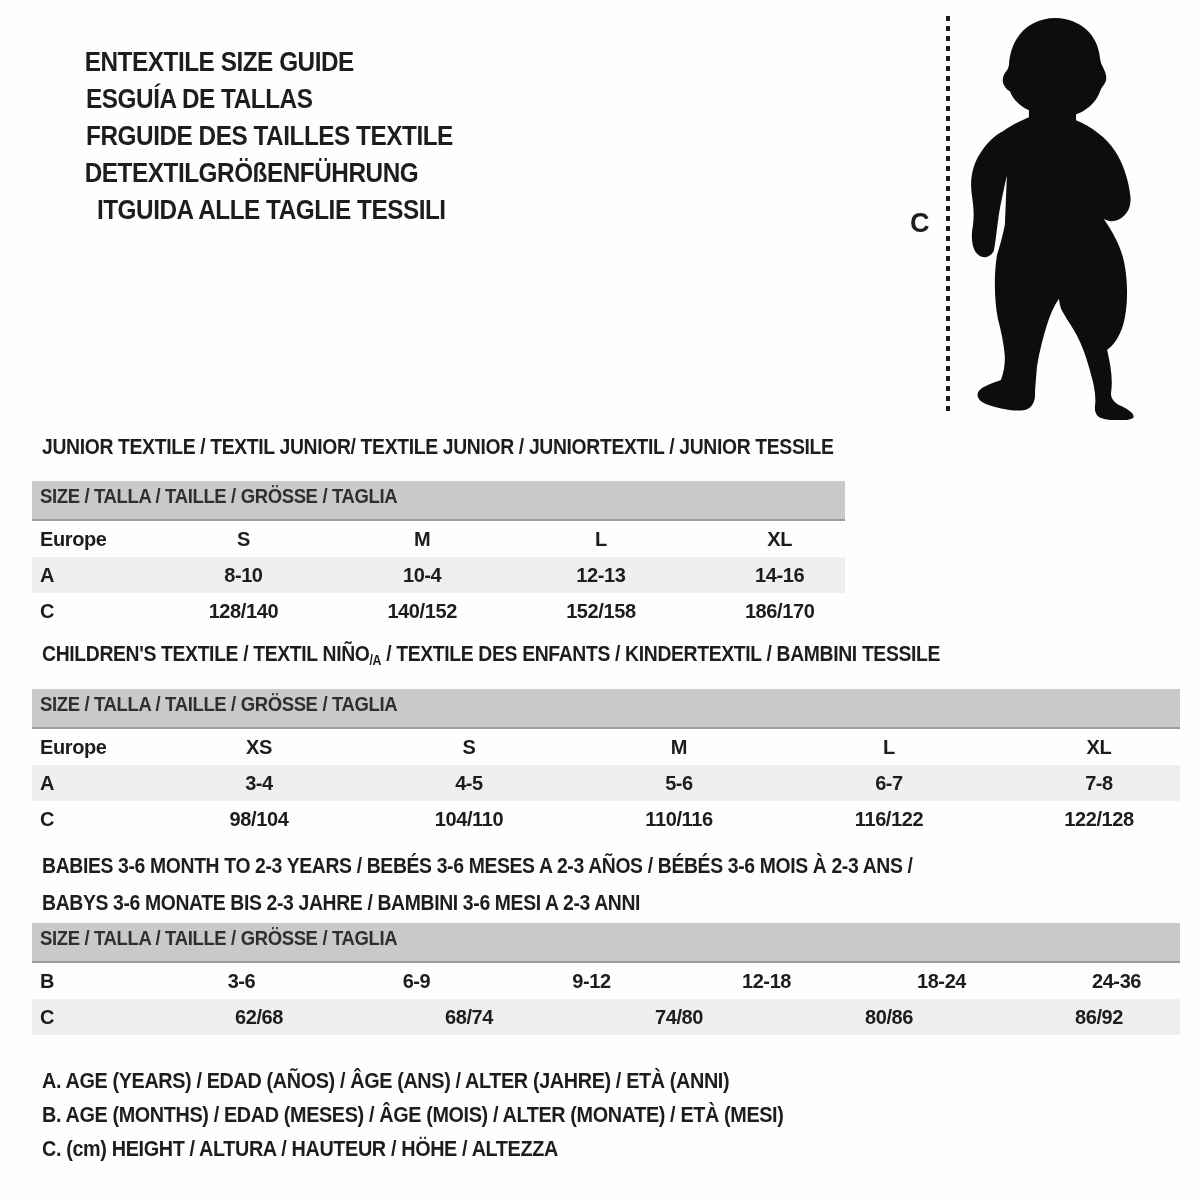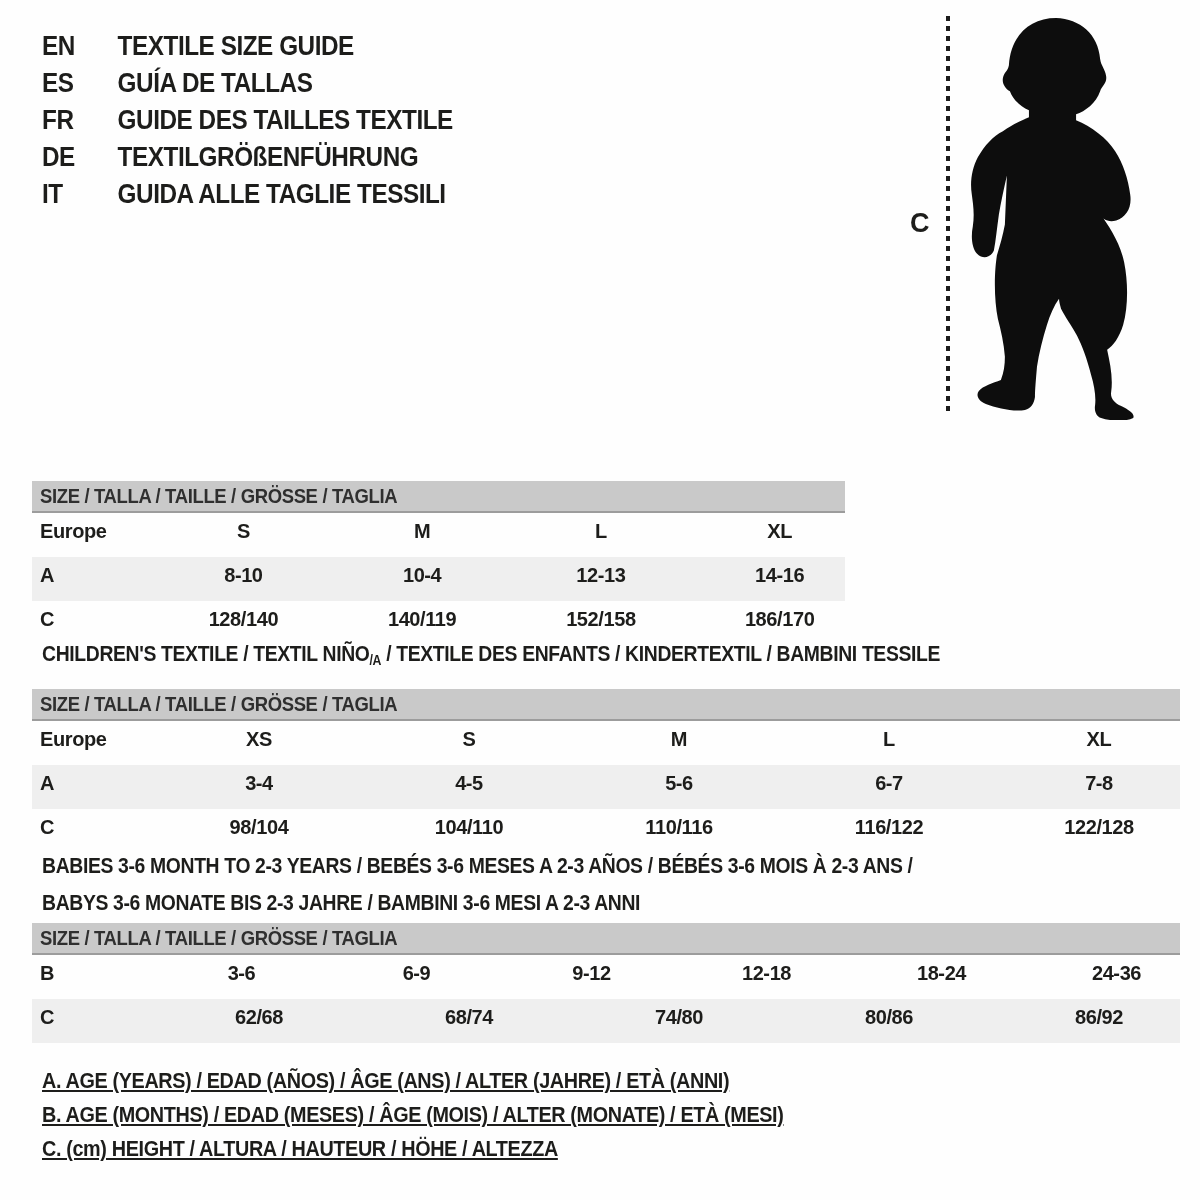--- a/index.html
+++ b/index.html
@@ -10,21 +10,21 @@
     height: 1200px;
     background: #fefefe;
     font-family: "Liberation Sans", "DejaVu Sans", sans-serif;
     font-weight: 700;
     color: #1d1d1b;
     overflow: hidden;
   }
   .cond { transform: scaleX(0.88); transform-origin: 0 50%; display: inline-block; white-space: nowrap; }
 
   
-  .lang-list { position: absolute; left: 42px; top: 28px; }
+  .lang-list { position: absolute; left: 42px; top: 44px; text-align: right; }
   .lang-row { display: flex; height: 37px; align-items: center;
               transform: scaleX(0.9); transform-origin: 0 50%; }
   .lang-code { width: 84px; font-size: 27px; letter-spacing: -0.5px; }
   .lang-title { font-size: 27px; letter-spacing: -0.5px; white-space: nowrap; }
 
   
   .figure { position: absolute; left: 0; top: 0; }
   .dash-line {
     position: absolute; left: 946px; top: 16px; width: 4px; height: 400px;
     background: repeating-linear-gradient(to bottom, #1b1b1b 0 5px, transparent 5px 10px);
@@ -38,33 +38,33 @@
   .t-children { top: 641px; }
   .t-babies { top: 847px; line-height: 37px; }
   .sub { font-size: 14px; vertical-align: -4px; }
 
   
   .tbl { position: absolute; left: 32px; }
   .tbl-junior { top: 481px; width: 813px; }
   .tbl-children { top: 689px; width: 1148px; }
   .tbl-babies { top: 923px; width: 1148px; }
   .tbl-head {
-    height: 32px; line-height: 30px; background: #c9c9c9;
+    height: 40px; line-height: 30px; background: #c9c9c9;
     border-bottom: 2px solid #9c9c9c;
     font-size: 21px; color: #2f2f2f; padding-left: 8px;
     letter-spacing: -0.4px; white-space: nowrap; overflow: hidden;
   }
-  .row { display: flex; height: 44px; line-height: 36px; gap: 48px; }
+  .row { display: flex; height: 36px; line-height: 36px; gap: 48px; }
   .r-white { background: #fefefe; }
   .r-gray  { background: #efefef; }
   .cell { flex: 1; text-align: center; font-size: 20px; letter-spacing: -0.4px; }
   .cell.lbl { flex: 0 0 98px; text-align: left; padding-left: 8px; }
 
   
-  .legend { position: absolute; left: 42px; top: 1064px; text-decoration: underline; }
+  .legend { position: absolute; left: 42px; top: 1064px; }
   .legend-line { font-size: 22px; line-height: 34px; letter-spacing: -0.4px; white-space: nowrap;
                  transform: scaleX(0.9); transform-origin: 0 50%; }
 </style>
 </head>
 <body>
 
 <div class="page">
 
   <div class="lang-list">
     <div class="lang-row">
@@ -112,20 +112,23 @@
         C31 257 32 248 33 241 C36 231 39 221 41 210
         L43 161 C40 174 37 188 35 200 C33 214 32 226 30 236
         C27 243 19 245 13 239 C8 233 7 222 9 212
         C11 199 9 188 8 180 C6 168 8 154 14 143
         C21 131 29 122 39 117 C49 110 58 106 65 103 L65 96
         C56 92 49 85 46 77 C42 75 38 70 39 64
         C40 58 44 57 45 51 C47 21 66 4 92 4 Z"></path>
     </svg>
   </div>
 
+  <div class="section-title t-junior">
+    <span class="cond">JUNIOR TEXTILE / TEXTIL JUNIOR/ TEXTILE JUNIOR / JUNIORTEXTIL / JUNIOR TESSILE</span>
+  </div>
   <div class="tbl tbl-junior">
     <div class="tbl-head">
       <span class="cond">SIZE / TALLA / TAILLE / GRÖSSE / TAGLIA</span>
     </div>
     <div class="row r-white">
       <span class="cell lbl">Europe</span>
       <span class="cell">S</span>
       <span class="cell">M</span>
       <span class="cell">L</span>
       <span class="cell">XL</span>
@@ -133,21 +136,21 @@
     <div class="row r-gray">
       <span class="cell lbl">A</span>
       <span class="cell">8-10</span>
       <span class="cell">10-4</span>
       <span class="cell">12-13</span>
       <span class="cell">14-16</span>
     </div>
     <div class="row r-white">
       <span class="cell lbl">C</span>
       <span class="cell">128/140</span>
-      <span class="cell">140/119</span>
+      <span class="cell">140/152</span>
       <span class="cell">152/158</span>
       <span class="cell">186/170</span>
     </div>
   </div>
 
   <div class="section-title t-children">
     <span class="cond"><span>CHILDREN'S TEXTILE / TEXTIL NIÑO</span><span class="sub">/A</span><span> / TEXTILE DES ENFANTS / KINDERTEXTIL / BAMBINI TESSILE</span></span>
   </div>
   <div class="tbl tbl-children">
     <div class="tbl-head">

